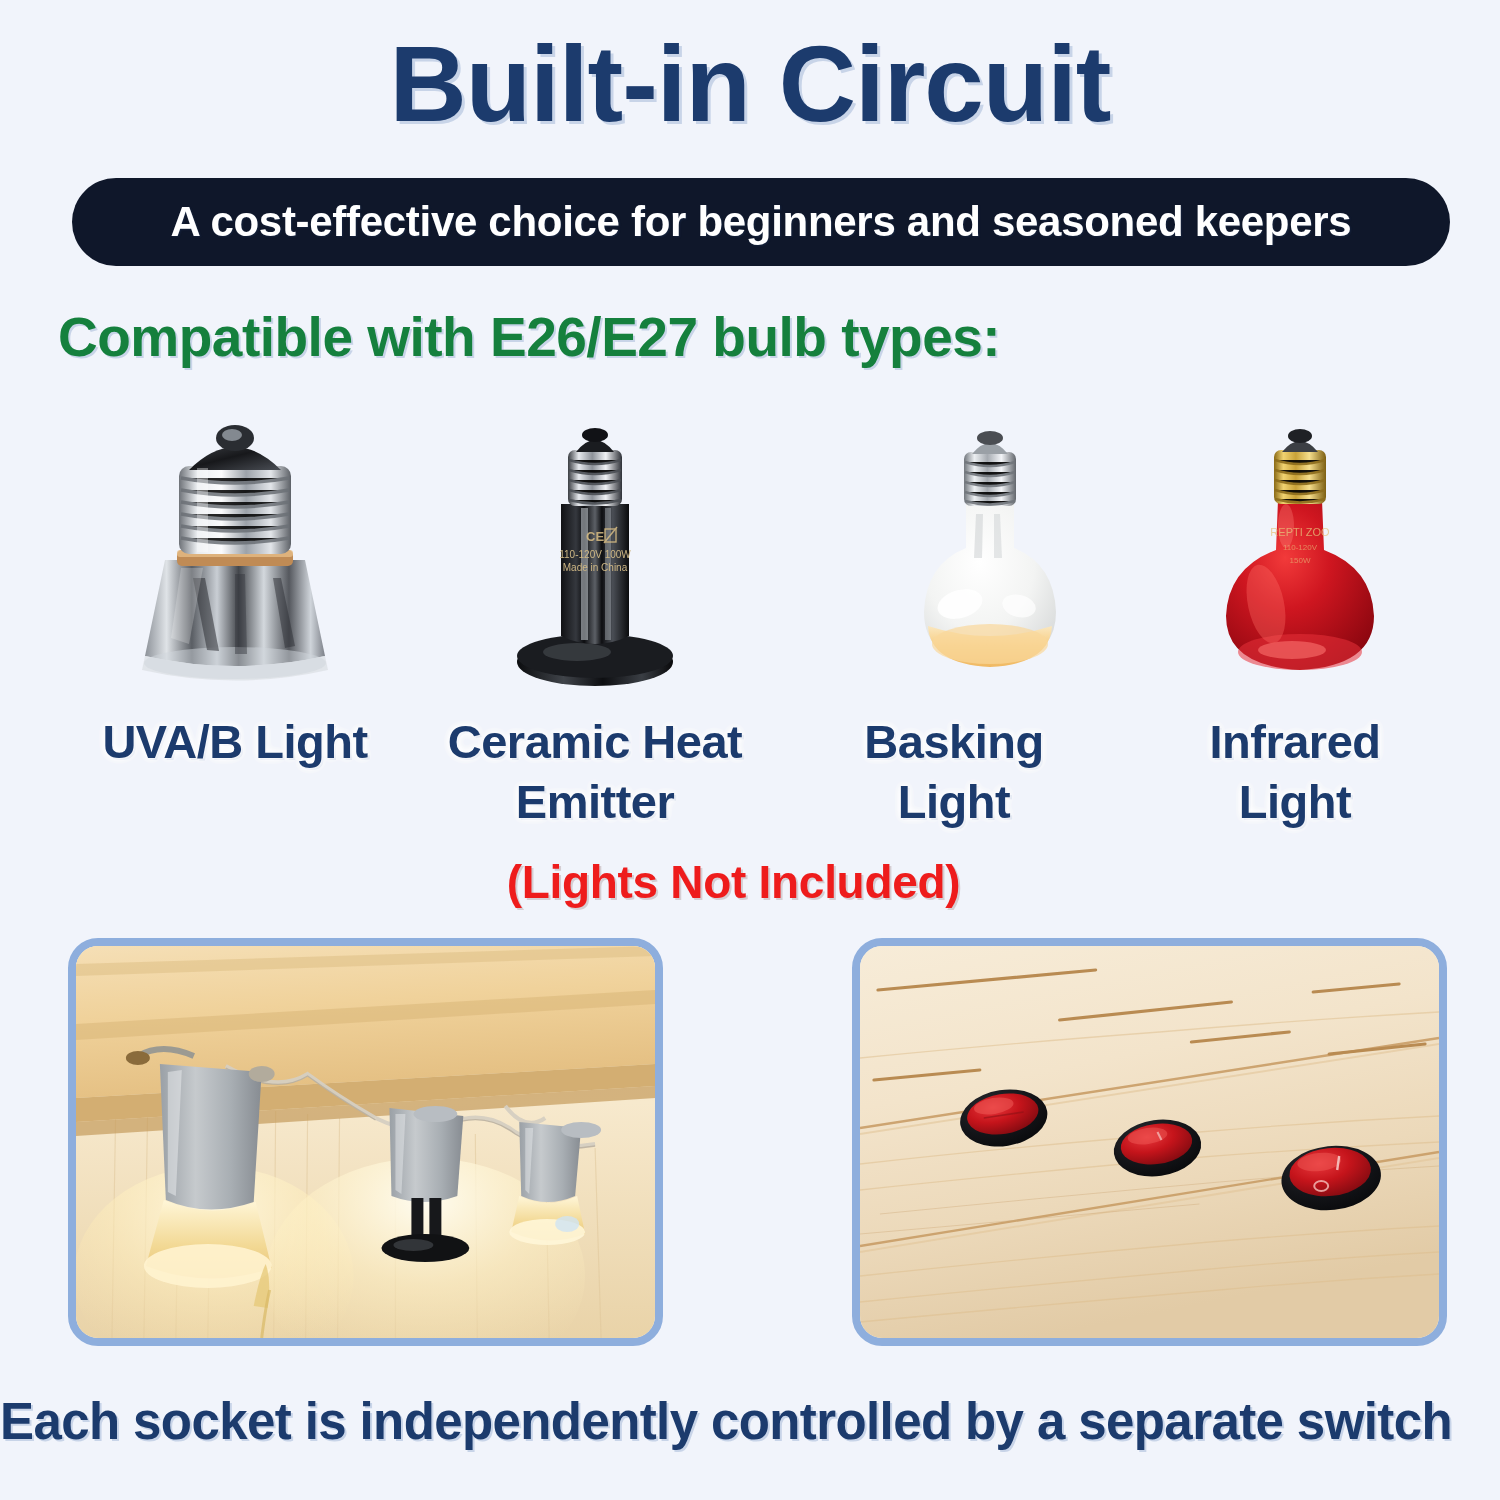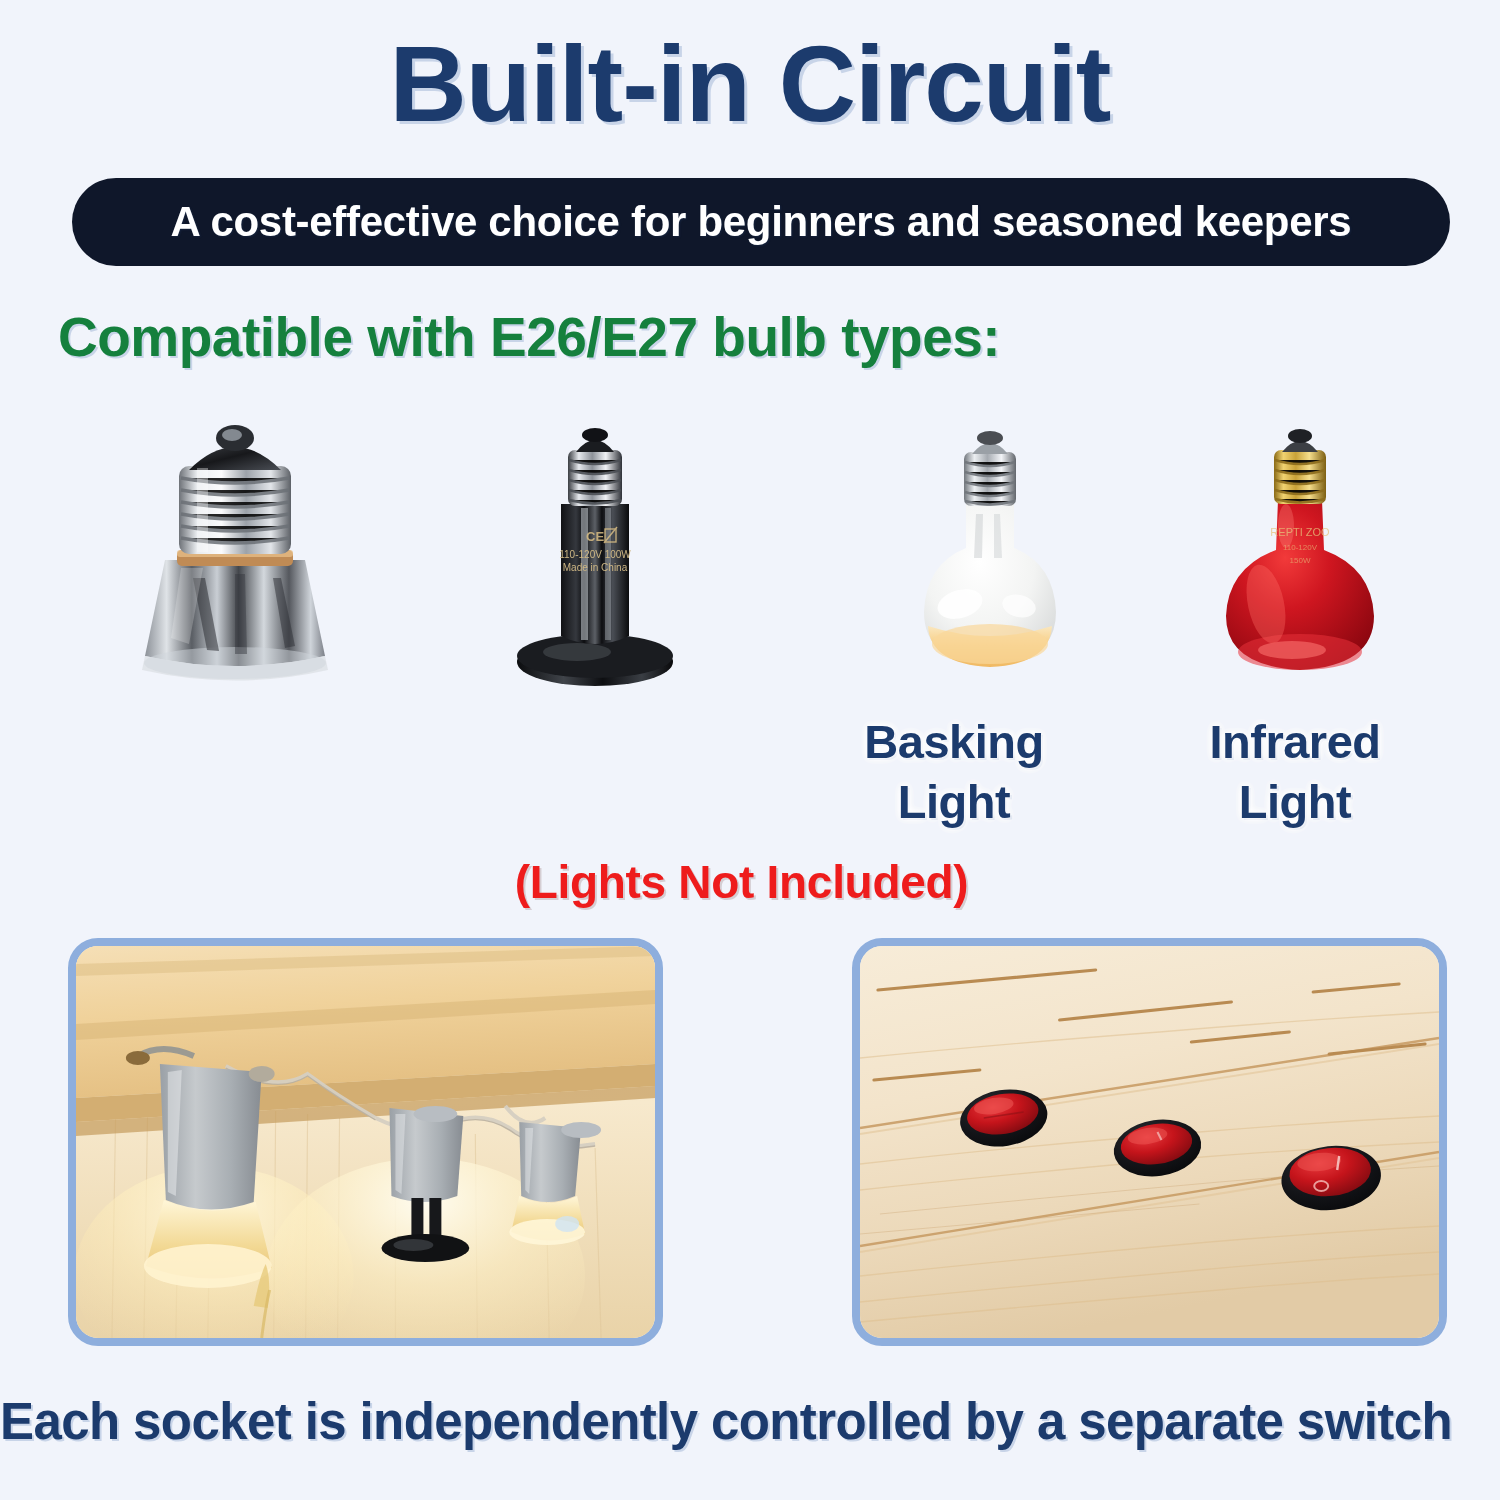--- a/index.html
+++ b/index.html
@@ -118,21 +118,20 @@
     top: 855px;
     left: 0;
     width: 1467px;
     text-align: center;
     font-size: 46px;
     font-weight: bold;
     color: #ee1c1c;
     letter-spacing: -0.3px;
     text-shadow: 2px 2px 0 rgba(150,120,120,0.30);
     white-space: nowrap;
-    padding-left: 8px;
   }
 
   
   .photo-frame {
     position: absolute;
     box-sizing: border-box;
     border: 8px solid #8eaedd;
     border-radius: 30px;
     overflow: hidden;
     background: #f8f2e4;
@@ -370,20 +369,22 @@
         <path d="M125 82 Q150 90 175 82"></path>
         <path d="M125 91 Q150 98 175 91"></path>
       </g>
       <path d="M132 44 Q150 22 168 44 Z" fill="#3c3f44"></path>
       <ellipse cx="150" cy="28" rx="12" ry="7" fill="#1f2125"></ellipse>
     </svg>
   </div>
 </div>
 
 <div class="labels-row">
+  <div class="bulb-label l0">UVA/B Light</div>
+  <div class="bulb-label l1">Ceramic Heat<br>Emitter</div>
   <div class="bulb-label l2">Basking<br>Light</div>
   <div class="bulb-label l3">Infrared<br>Light</div>
 </div>
 
 <div class="not-included">(Lights Not Included)</div>
 
 <div class="photo-frame photo-left">
   <svg class="photo-svg" viewBox="0 0 580 392" preserveAspectRatio="none">
     <defs>
       <linearGradient id="woodTop" x1="0" y1="0" x2="0.25" y2="1">

